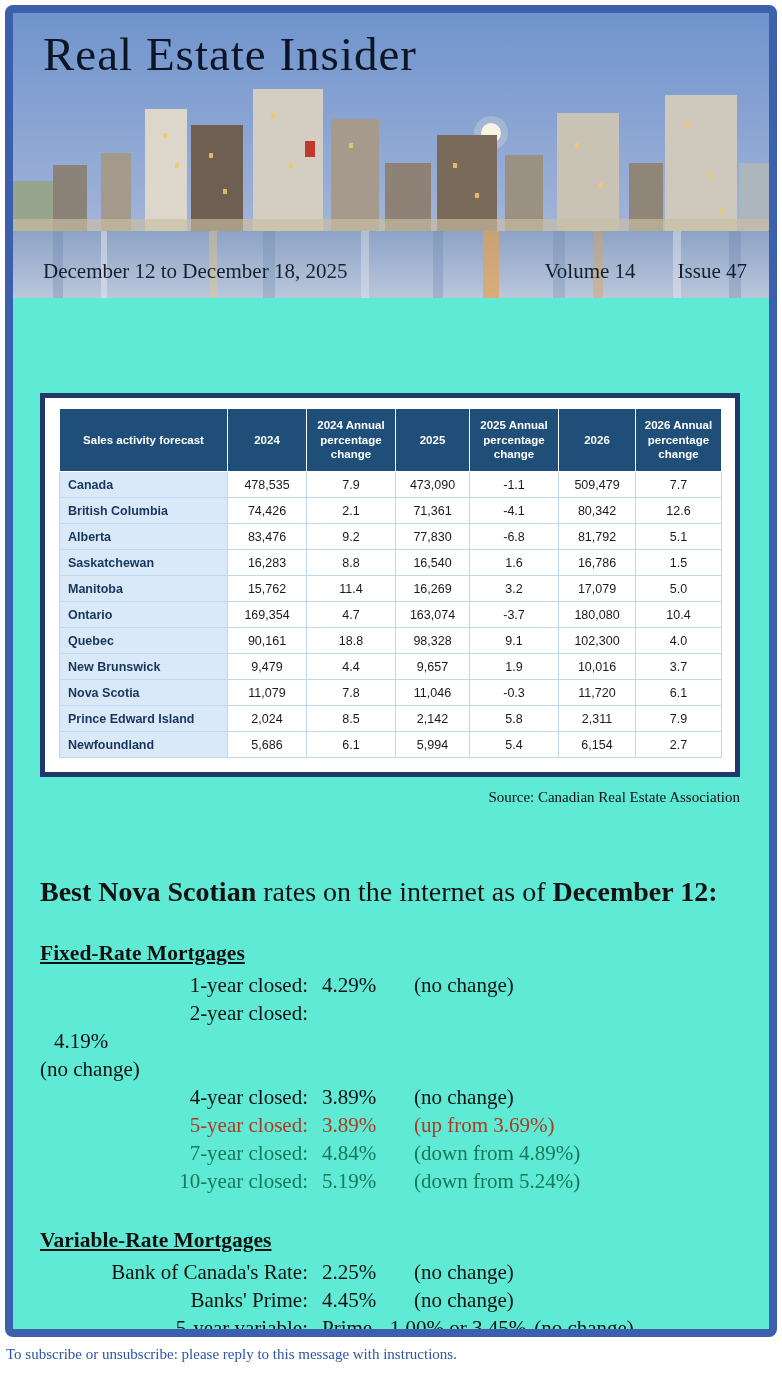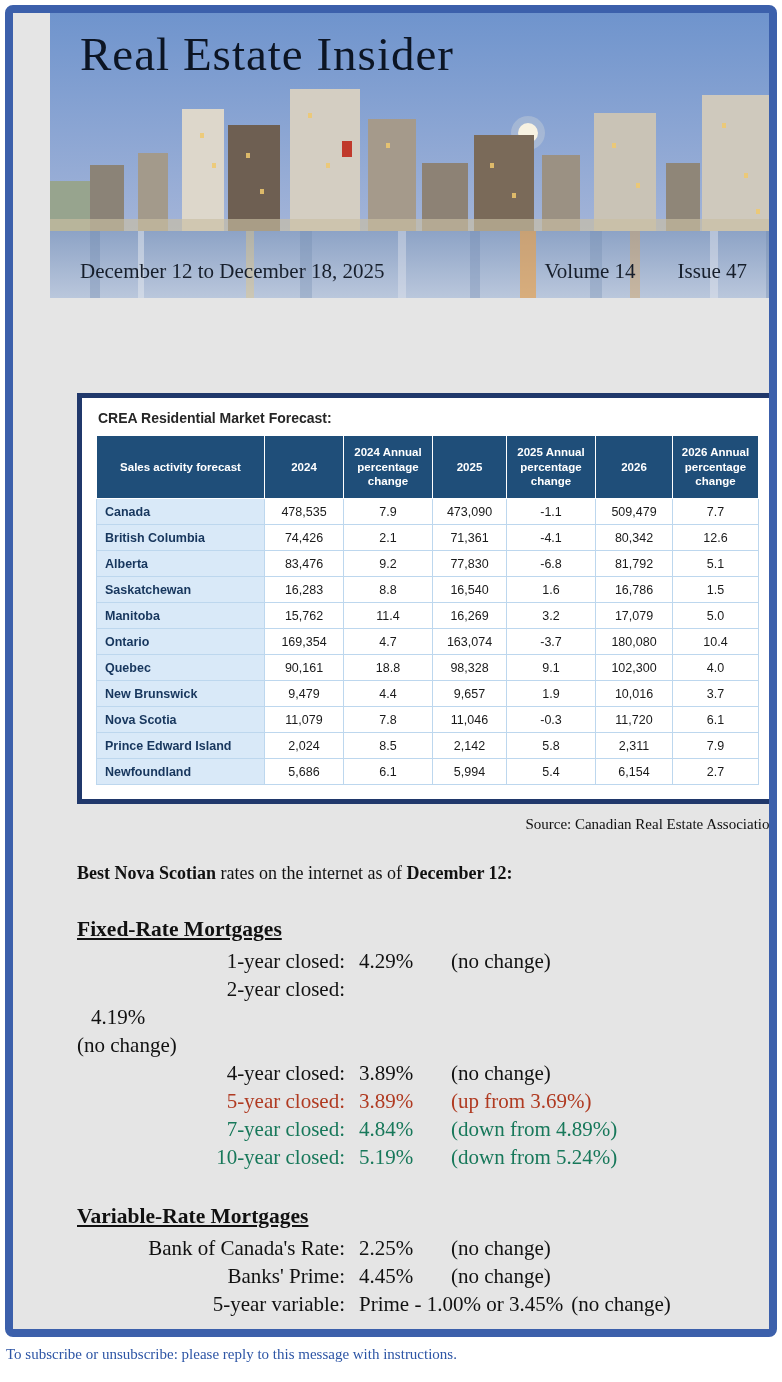--- a/index.html
+++ b/index.html
@@ -3,21 +3,21 @@
 <meta charset="utf-8">
 <style>
   html,body{margin:0;padding:0;}
   body{
     width:782px;height:1382px;position:relative;background:#ffffff;
     font-family:"Liberation Serif", serif;
   }
   .page{
     position:absolute;left:5px;top:5px;width:772px;height:1332px;
     box-sizing:border-box;border:8px solid #3c60ab;border-radius:8px;
-    background:#e5e5e5;overflow:hidden;padding-left:37px;
+    background:#5eead4;overflow:hidden;
   }
   
   .hero{position:relative;height:285px;overflow:hidden;}
   .hero svg{position:absolute;left:0;top:0;}
   .hero-title{
     position:absolute;left:30px;top:14px;
     font-size:47px;color:#0c1524;letter-spacing:1px;
   }
   .hero-meta{
     position:absolute;left:30px;right:22px;bottom:14px;
@@ -52,21 +52,21 @@
   table.forecast tbody td.region{
     background:#d9e9f8;text-align:left;font-weight:bold;color:#17365d;
     padding-left:8px;
   }
   .source-line{
     margin:12px 0 0 27px;width:700px;text-align:right;
     font-size:15px;color:#101010;
   }
   
   .rates{margin-left:27px;color:#111111;}
-  .intro{margin-top:30px;font-size:18px;}
+  .intro{margin-top:70px;font-size:28px;}
   .intro b{font-weight:bold;}
   .section-heading{
     margin-top:33px;font-size:21.5px;font-weight:bold;
     text-decoration:underline;
   }
   .rate-list{margin-top:5px;}
   .rate-row{display:flex;line-height:28px;font-size:21px;}
   .rate-label{width:268px;text-align:right;}
   .rate-value{margin-left:14px;min-width:92px;box-sizing:border-box;
     padding-right:8px;display:inline-block;}
@@ -152,21 +152,20 @@
     </svg>
     <div class="hero-title">Real Estate Insider</div>
     <div class="hero-meta">
       <span class="hero-date">December 12 to December 18, 2025</span>
       <span class="hero-volume">Volume 14</span>
       <span>Issue 47</span>
     </div>
   </div>
 
   <div class="table-card">
-    <div class="card-caption">CREA Residential Market Forecast:</div>
     <table class="forecast">
       <colgroup>
         <col style="width:168px">
           <col style="width:79px">
           <col style="width:89px">
         <col style="width:74px">
           <col style="width:89px">
           <col style="width:77px">
         <col style="width:86px">
       </colgroup>

